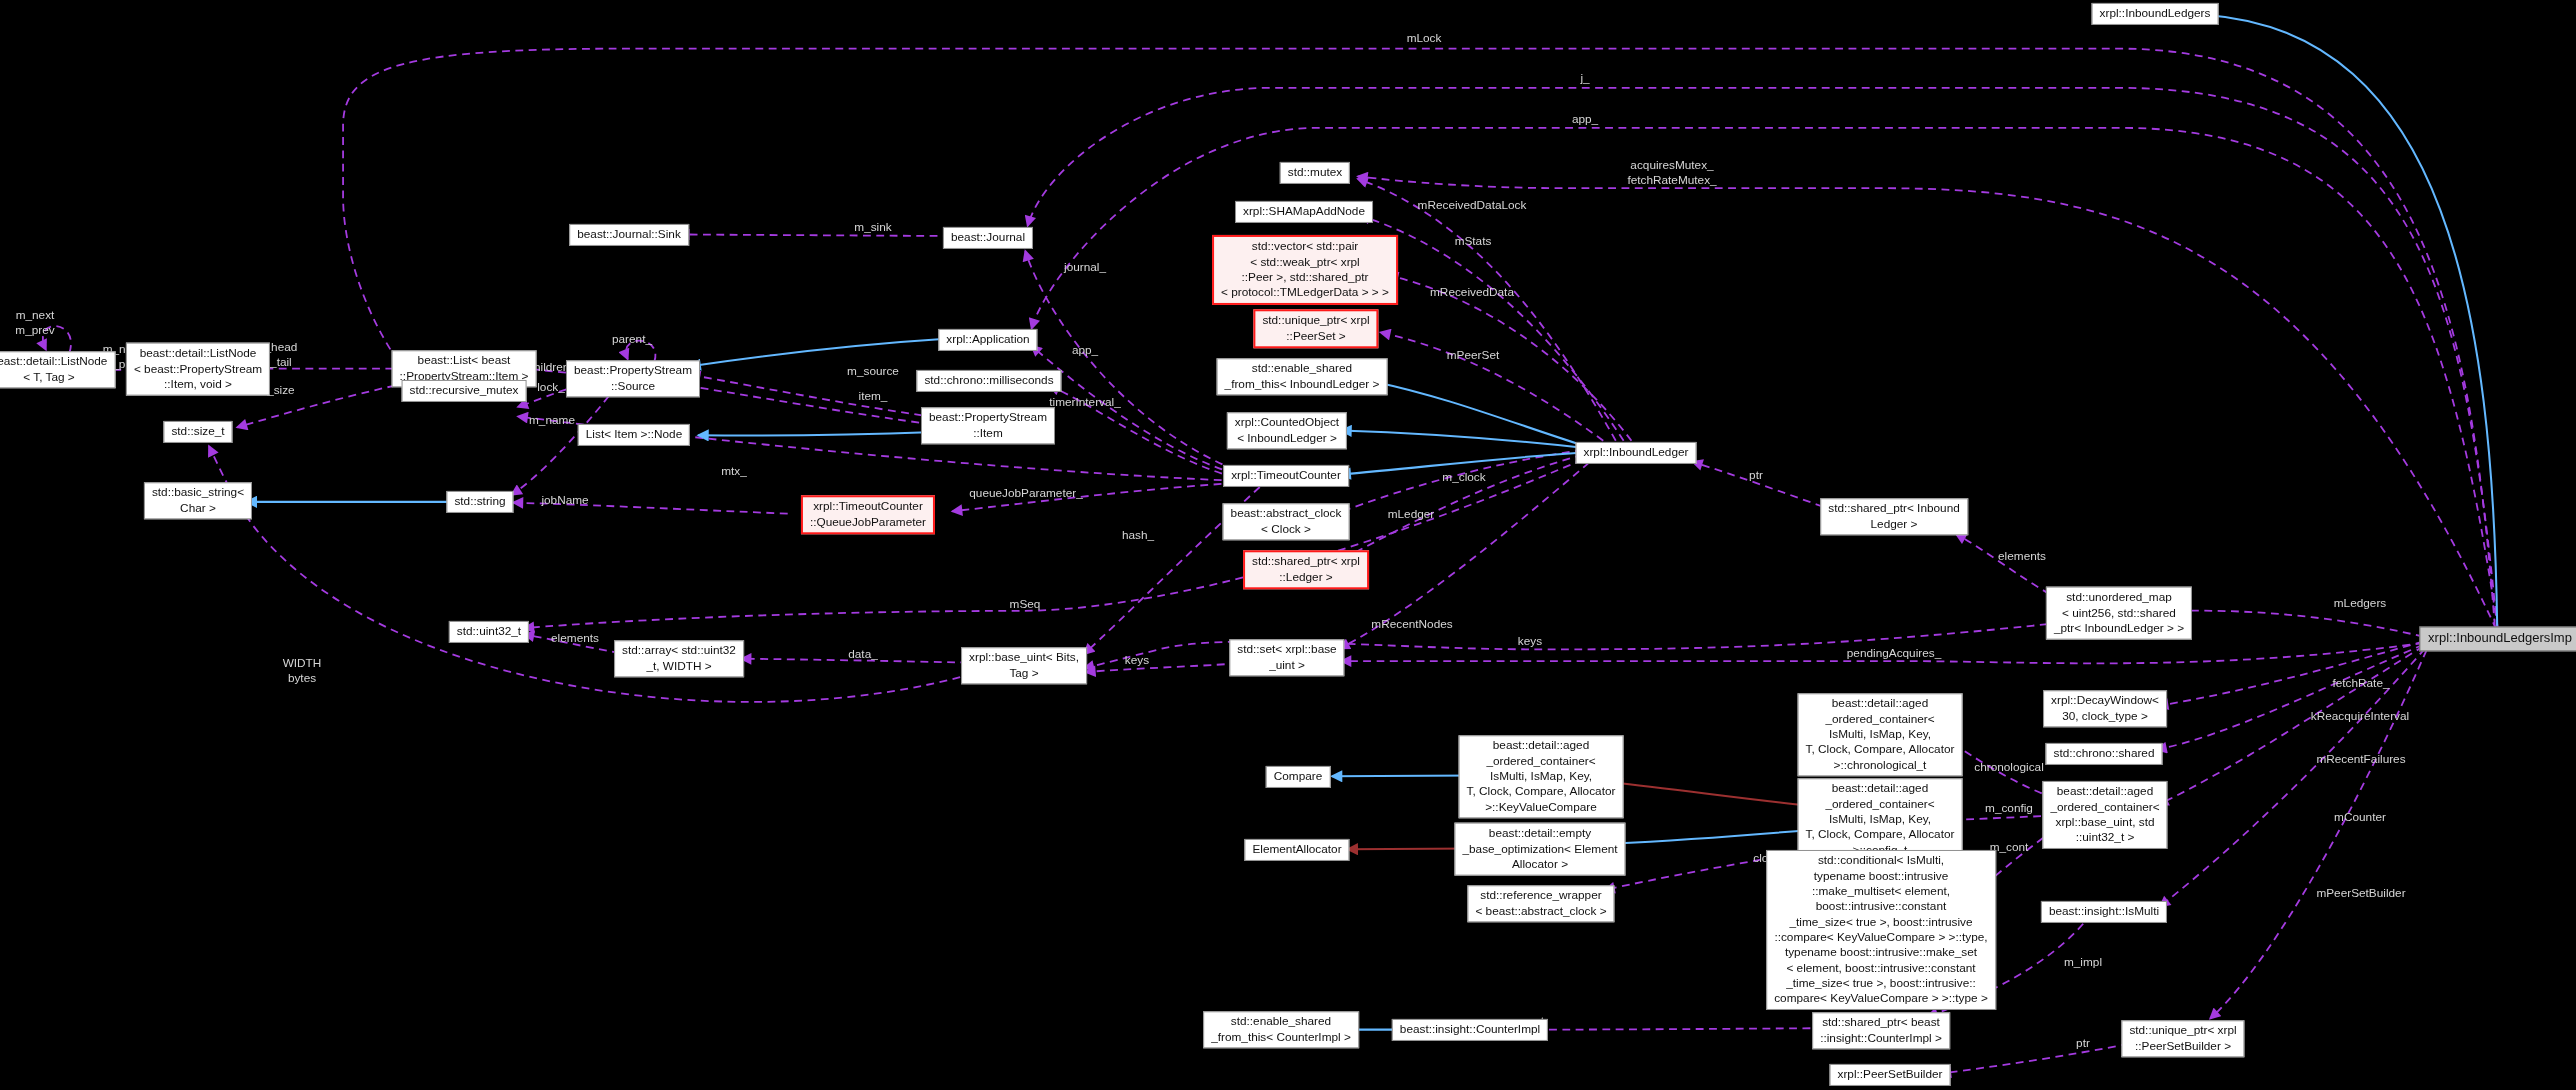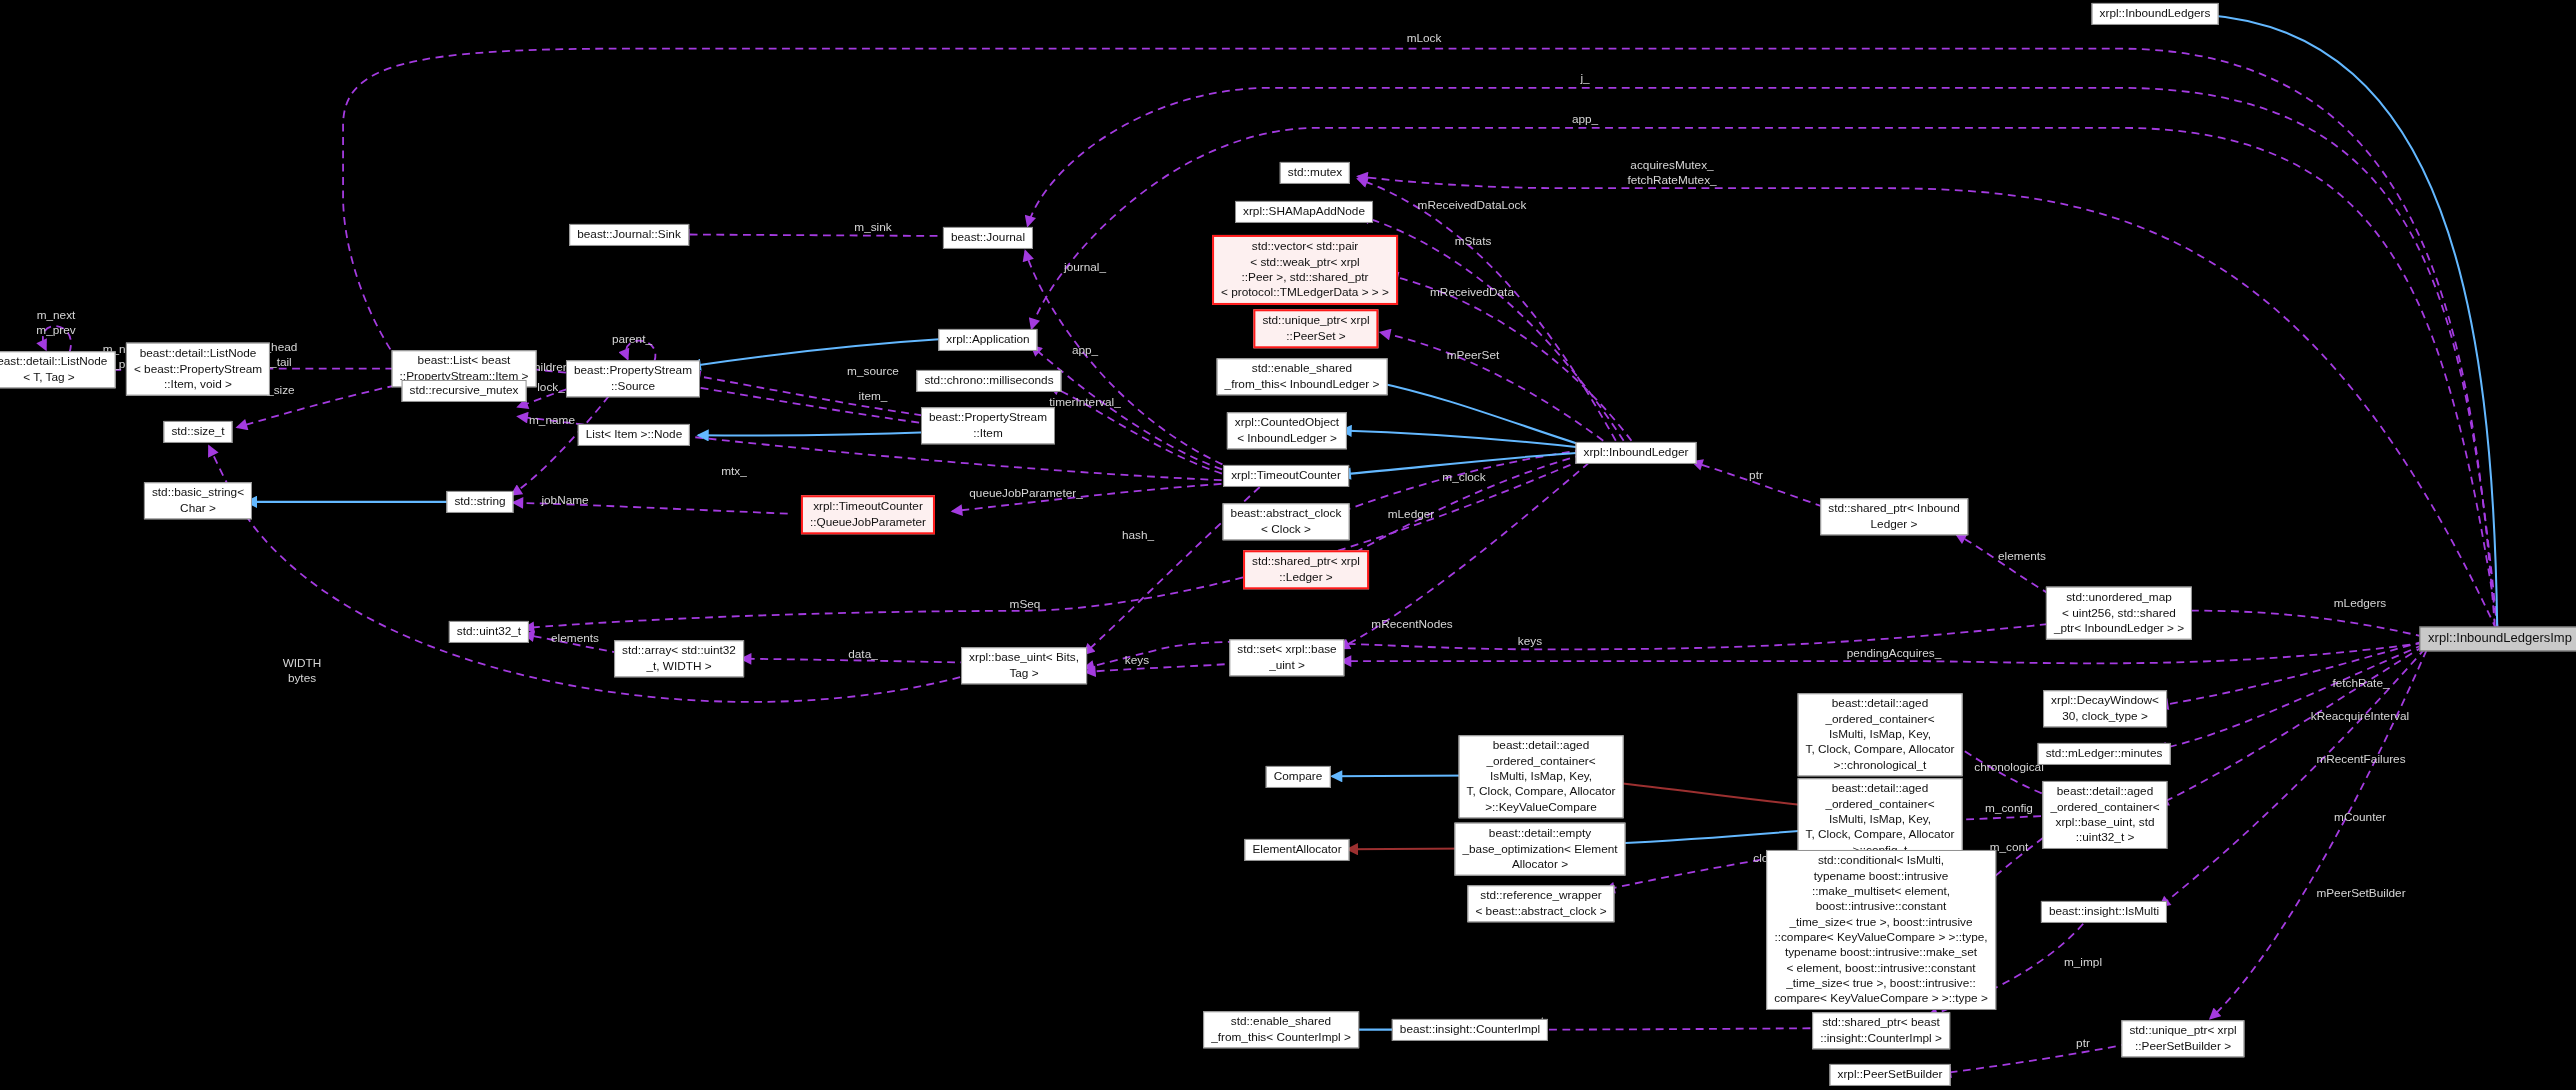--- a/index.html
+++ b/index.html
@@ -181,39 +181,39 @@
 ::make_multiset&lt; element,
 boost::intrusive::constant
 _time_size&lt; true &gt;, boost::intrusive
 ::compare&lt; KeyValueCompare &gt; &gt;::type,
 typename boost::intrusive::make_set
 &lt; element, boost::intrusive::constant
 _time_size&lt; true &gt;, boost::intrusive::
 compare&lt; KeyValueCompare &gt; &gt;::type &gt;</div>
 <div class="node" style="left:2105px;top:709px">xrpl::DecayWindow&lt;
 30, clock_type &gt;</div>
-<div class="node" style="left:2104px;top:754px">std::mLedger::minutes</div>
+<div class="node" style="left:2104px;top:754px">std::chrono::shared</div>
 <div class="node" style="left:2105px;top:815px">beast::detail::aged
 _ordered_container&lt;
 xrpl::base_uint, std
 ::uint32_t &gt;</div>
 <div class="node" style="left:2104px;top:912px">beast::insight::IsMulti</div>
 <div class="node" style="left:1281px;top:1030px">std::enable_shared
 _from_this&lt; CounterImpl &gt;</div>
 <div class="node" style="left:1470px;top:1030px">beast::insight::CounterImpl</div>
 <div class="node" style="left:1881px;top:1031px">std::shared_ptr&lt; beast
 ::insight::CounterImpl &gt;</div>
 <div class="node" style="left:1890px;top:1075px">xrpl::PeerSetBuilder</div>
 <div class="node" style="left:2183px;top:1039px">std::unique_ptr&lt; xrpl
 ::PeerSetBuilder &gt;</div>
 <div class="node" style="left:1315px;top:173px">std::mutex</div>
 <div class="node red" style="left:868px;top:515px">xrpl::TimeoutCounter
 ::QueueJobParameter</div>
 
-<div class="elabel" style="left:56px;top:323px">m_next
+<div class="elabel" style="left:35px;top:323px">m_next
 m_prev</div>
 <div class="elabel" style="left:122px;top:357px">m_next
 m_prev</div>
 <div class="elabel" style="left:276px;top:355px">m_head
 m_tail</div>
 <div class="elabel" style="left:276px;top:390px">m_size</div>
 <div class="elabel" style="left:873px;top:227px">m_sink</div>
 <div class="elabel" style="left:552px;top:367px">children_</div>
 <div class="elabel" style="left:551px;top:387px">lock_</div>
 <div class="elabel" style="left:552px;top:420px">m_name</div>

